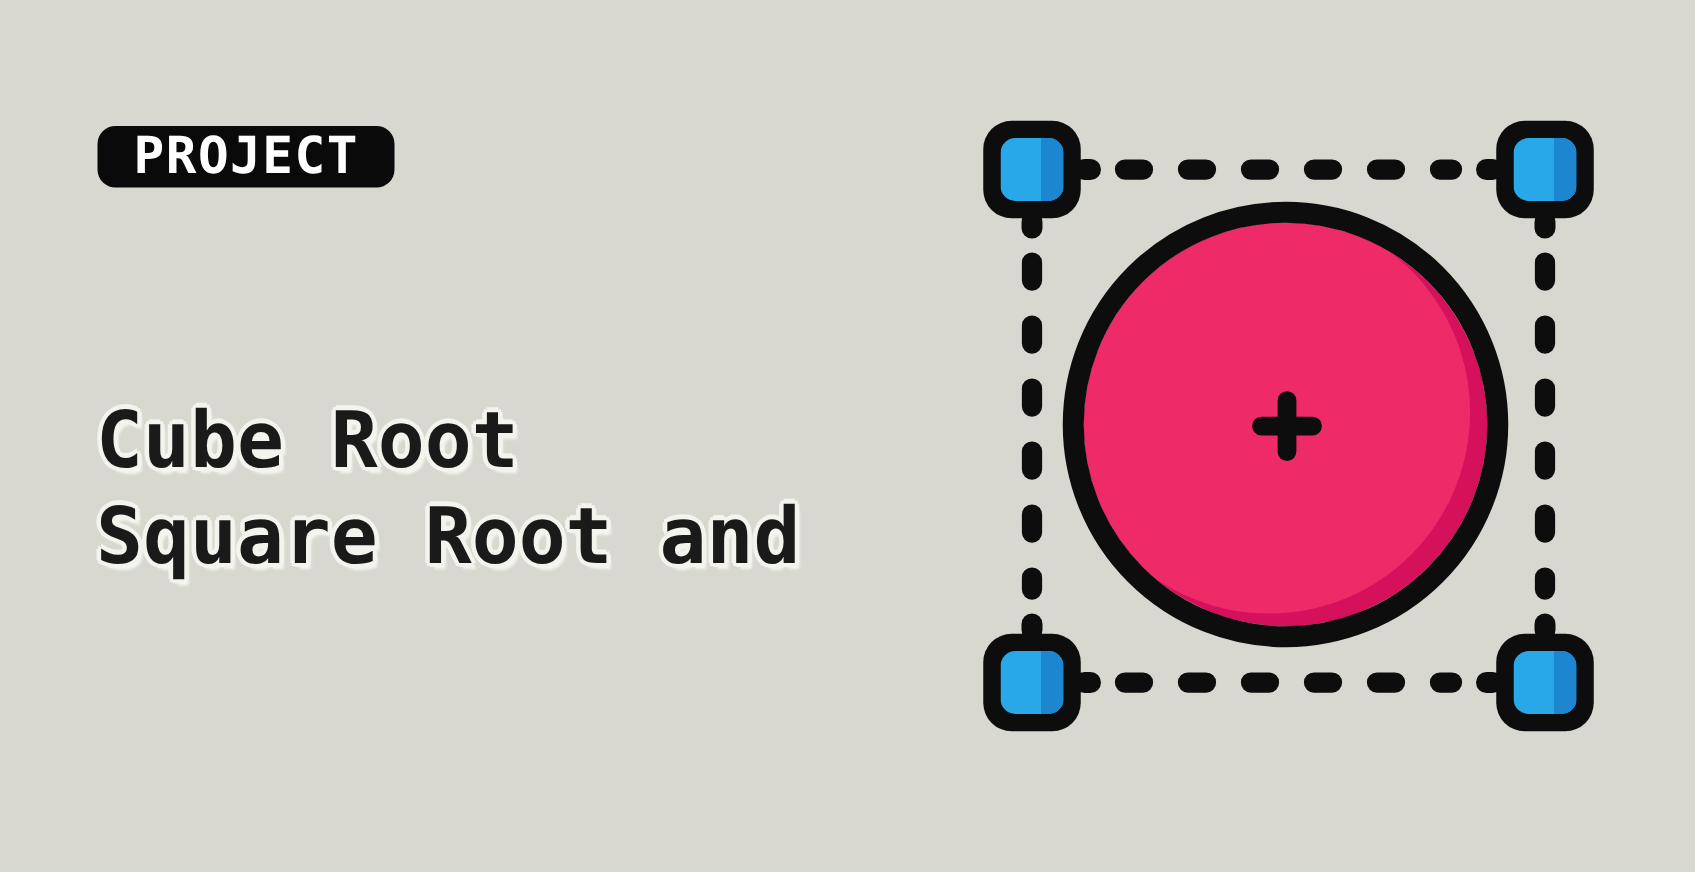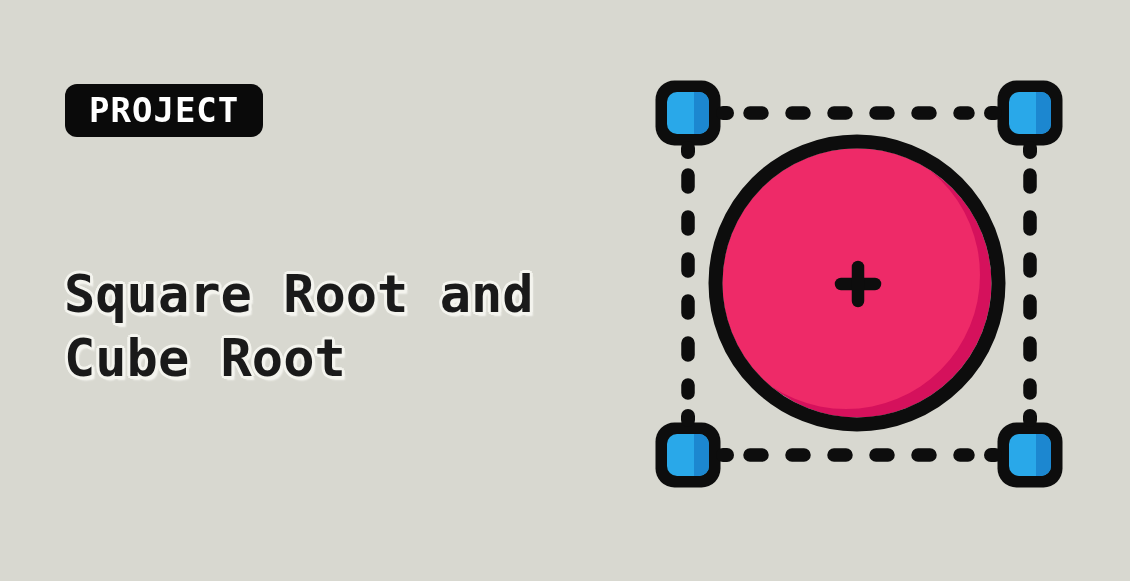--- a/index.html
+++ b/index.html
@@ -17,21 +17,21 @@
     position: relative;
     width: 1130px;
     height: 581px;
     background: #D8D8D0;
     overflow: hidden;
   }
   .badge {
     position: absolute;
     left: 65px;
     top: 84px;
-    height: 53px;
+    height: 41px;
     background: #0A0A0A;
     border-radius: 12px;
     display: flex;
     align-items: center;
     padding: 0 24px;
     box-sizing: border-box;
   }
   .badge span {
     color: #FFFFFF;
     font-size: 34px;
@@ -71,22 +71,22 @@
 </head>
 <body>
 
 <div class="canvas">
 
   <div class="badge">
     <span>PROJECT</span>
   </div>
 
   <h1 class="title">
+    <span class="line">Cube Root</span>
     <span class="line">Square Root and</span>
-    <span class="line">Cube Root</span>
   </h1>
 
   <div class="art">
     <svg viewBox="0 0 420 422" xmlns="http://www.w3.org/2000/svg">
       <defs>
         <clipPath id="circleClip">
             <circle cx="207" cy="211" r="134.5"></circle>
           </clipPath>
         <clipPath id="handleClip">
             <rect x="-21" y="-21" width="42" height="42" rx="10"></rect>

